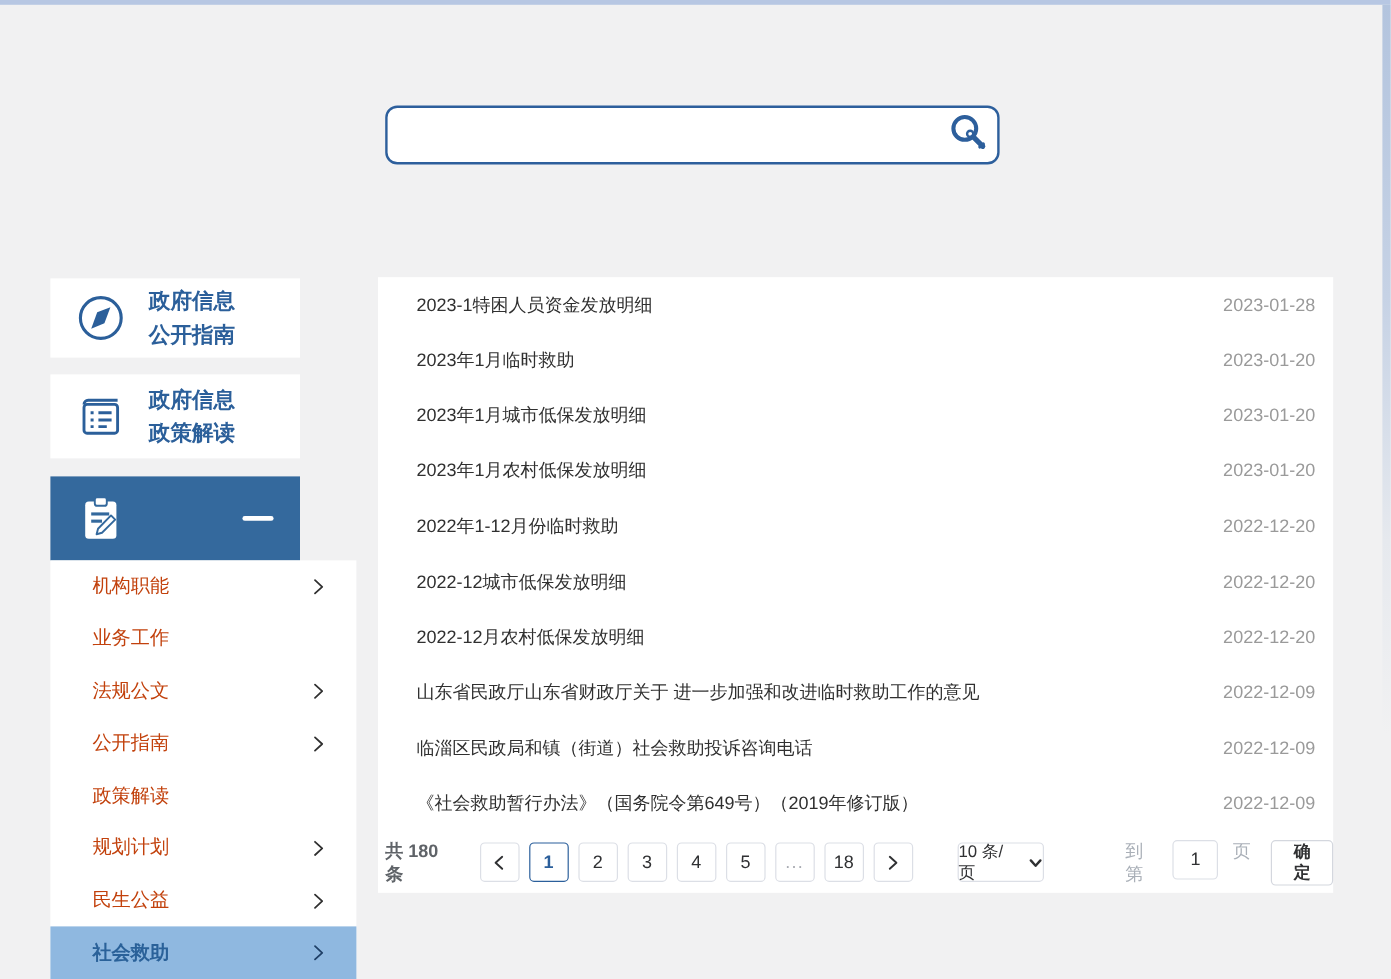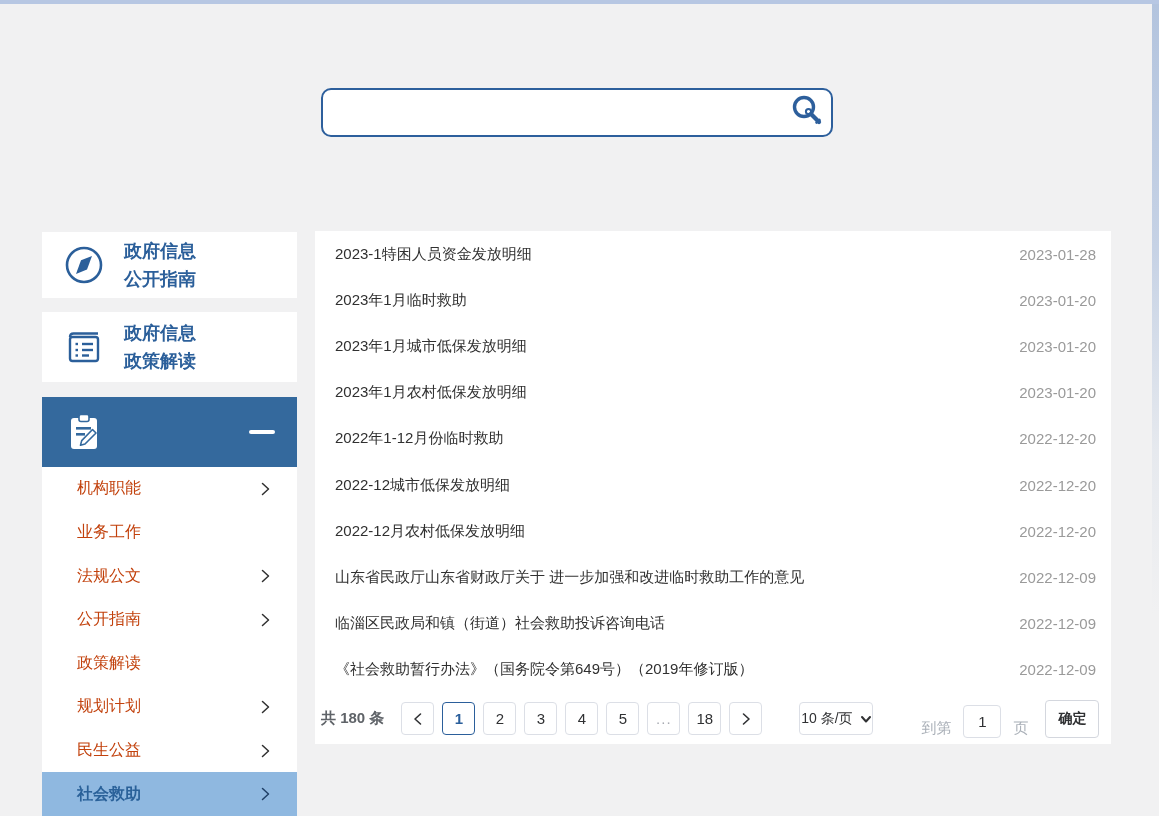--- a/index.html
+++ b/index.html
@@ -15,58 +15,58 @@
 
   
   .search-box { position:absolute; left:321px; top:88px; width:512px; height:49px;
     background:#fff; border:2px solid #2d5f9c; border-radius:10px; display:flex; align-items:center; }
   .search-input { flex:1; height:100%; border:none; outline:none; background:transparent;
     font-size:16px; padding:0 10px 0 16px; color:#333; }
   .search-btn { width:44px; height:44px; border:none; background:transparent; cursor:pointer;
     display:flex; align-items:center; justify-content:center; margin-right:2px; }
 
   
-  .side-card { position:absolute; left:42px; width:255px; background:#fff; display:flex; align-items:center; cursor:pointer; }
+  .side-card { position:absolute; left:42px; width:208px; background:#fff; display:flex; align-items:center; cursor:pointer; }
   .card-guide  { top:232px; height:66px; }
   .card-system { top:312px; height:70px; }
   .card-legal  { top:397px; height:70px; background:#34699d; }
   .card-icon { width:46px; height:46px; margin-left:19px; flex:0 0 46px;
     display:flex; align-items:center; justify-content:center; }
   .card-text { margin-left:17px; font-size:18px; line-height:28px; font-weight:600; color:#2b5f9a; }
   .card-legal .card-text { color:#fff; }
   .minus-bar { margin-left:auto; margin-right:22px; width:26px; height:4px; background:#fff; border-radius:2px; cursor:pointer; }
 
   .side-menu { position:absolute; left:42px; top:467px; width:255px; height:349px;
     background:#fff; display:flex; flex-direction:column; }
   .menu-item { flex:1; display:flex; align-items:center; padding:0 24px 0 35px;
     font-size:16px; color:#c2410c; cursor:pointer; }
   .menu-item .chev { margin-left:auto; display:flex; align-items:center; }
   .menu-item.active { background:#8fb8e0; color:#2a6199; font-weight:bold; }
 
   
   .content { position:absolute; left:315px; top:231px; width:796px; height:513px; background:#fff; }
-  .rows { position:absolute; left:0; top:0; right:0; height:462px; display:flex; flex-direction:column; }
+  .rows { position:absolute; left:0; top:0; right:0; height:462px; display:flex; flex-direction:column;padding-left:12px; }
   .list-row { flex:1; display:flex; align-items:center; padding:0 15px 0 20px; cursor:pointer; }
   .row-title { font-size:15px; color:#303030; white-space:nowrap; overflow:hidden; }
   .row-date { margin-left:auto; font-size:15px; color:#9a9a9a; padding-left:20px; }
 
   
   .pager { position:absolute; left:0; right:0; bottom:0; height:51px; display:flex; align-items:center; padding-left:6px; }
   .total-label { font-size:15px; color:#5f6368; margin-right:17px;font-weight:bold; }
   .pages-slot { display:flex; align-items:center; }
   .pg-btn { min-width:33px; height:33px; margin-right:8px; background:#fff;
     border:1px solid #dcdfe6; border-radius:4px; font-size:15px; color:#303133;
     display:flex; align-items:center; justify-content:center; cursor:pointer;
     font-family:inherit; padding:0 6px; }
   .pg-btn.active { border-color:#2b5f9b; color:#2b5f9b; font-weight:bold; }
   .pg-btn.more { color:#a8abb2; letter-spacing:1px; }
   .size-select { margin-left:29px; width:74px; height:33px; background:#fff; border:1px solid #dcdfe6;
     border-radius:4px; display:flex; align-items:center; justify-content:center; gap:7px;
     font-size:14px; color:#303133; cursor:pointer; }
-  .goto-group { margin-left:48px; display:flex; align-items:flex-end; }
+  .goto-group { margin-left:68px; display:flex; align-items:flex-start; }
   .goto-label { font-size:15px; color:#aab0b8; }
   .goto-input { width:38px; height:33px; margin:0 12px; border:1px solid #dcdfe6; border-radius:4px;
     text-align:center; font-size:15px; color:#303133; outline:none; font-family:inherit; }
   .confirm-btn { margin-left:17px; height:38px; padding:0 12px; background:#fff;
     border:1px solid #d4d7de; border-radius:4px; font-size:14px; font-weight:bold;
     color:#303133; cursor:pointer; font-family:inherit; }
 </style>
 </head>
 <body>
 

